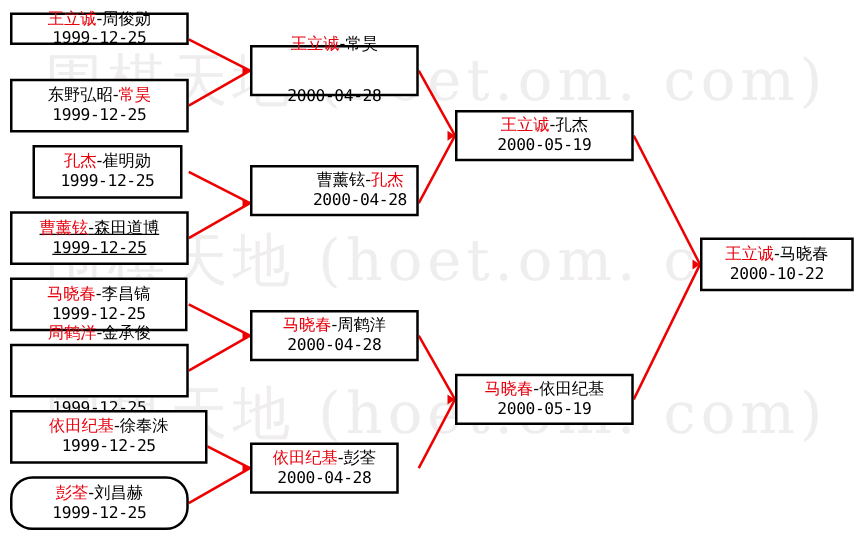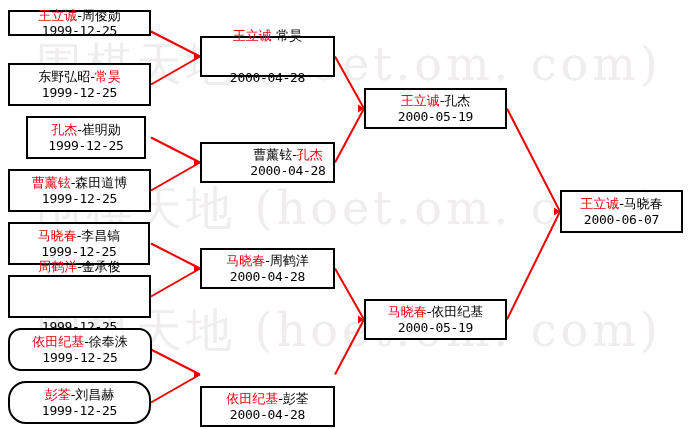--- a/index.html
+++ b/index.html
@@ -101,62 +101,62 @@
         <div class="date">1999-12-25</div>
       </div>
       <div class="box" style="left: 8px; top: 63px; width: 143px; height: 43px;">
         <div class="players"><span>东野弘昭</span><span class="sep">-</span><span class="w">常昊</span></div>
         <div class="date">1999-12-25</div>
       </div>
       <div class="box" style="left: 8px; top: 116px; width: 120px; height: 43px; margin-left: 18px;">
         <div class="players"><span class="w">孔杰</span><span class="sep">-</span><span>崔明勋</span></div>
         <div class="date">1999-12-25</div>
       </div>
-      <div class="box" style="left: 8px; top: 169px; width: 143px; height: 43px;">
+      <div class="box" style="left: 8px; top: 169px; width: 143px; height: 43px; text-decoration: underline;">
         <div class="players"><span class="w">曹薰铉</span><span class="sep">-</span><span>森田道博</span></div>
         <div class="date">1999-12-25</div>
       </div>
       <div class="box" style="left: 8px; top: 222px; width: 142px; height: 43px;">
         <div class="players"><span class="w">马晓春</span><span class="sep">-</span><span>李昌镐</span></div>
         <div class="date">1999-12-25</div>
       </div>
       <div class="box" style="left: 8px; top: 275px; width: 143px; height: 43px; gap: 45px;">
         <div class="players"><span class="w">周鹤洋</span><span class="sep">-</span><span>金承俊</span></div>
         <div class="date">1999-12-25</div>
       </div>
-      <div class="box" style="left: 8px; top: 328px; width: 144px; height: 43px; border-radius: 13px;">
+      <div class="box" style="left: 8px; top: 328px; width: 158px; height: 43px;">
         <div class="players"><span class="w">依田纪基</span><span class="sep">-</span><span>徐奉洙</span></div>
         <div class="date">1999-12-25</div>
       </div>
       <div class="box" style="left: 8px; top: 381px; width: 143px; height: 43px; border-radius: 18px;">
         <div class="players"><span class="w">彭荃</span><span class="sep">-</span><span>刘昌赫</span></div>
         <div class="date">1999-12-25</div>
       </div>
       <div class="box" style="left: 200px; top: 36px; width: 135px; height: 41px; gap: 27px;">
         <div class="players"><span class="w">王立诚</span><span class="sep">-</span><span>常昊</span></div>
         <div class="date">2000-04-28</div>
       </div>
-      <div class="box" style="left: 200px; top: 142px; width: 135px; height: 41px; padding-left: 41px;">
+      <div class="box" style="left: 200px; top: 132px; width: 135px; height: 41px; padding-left: 41px;">
         <div class="players"><span>曹薰铉</span><span class="sep">-</span><span class="w">孔杰</span></div>
         <div class="date">2000-04-28</div>
       </div>
       <div class="box" style="left: 200px; top: 248px; width: 135px; height: 41px;">
         <div class="players"><span class="w">马晓春</span><span class="sep">-</span><span>周鹤洋</span></div>
         <div class="date">2000-04-28</div>
       </div>
-      <div class="box" style="left: 200px; top: 354px; width: 135px; height: 41px; margin-top: 32px;">
+      <div class="box" style="left: 200px; top: 354px; width: 119px; height: 41px;">
         <div class="players"><span class="w">依田纪基</span><span class="sep">-</span><span>彭荃</span></div>
         <div class="date">2000-04-28</div>
       </div>
       <div class="box" style="left: 364px; top: 88px; width: 143px; height: 41px;">
         <div class="players"><span class="w">王立诚</span><span class="sep">-</span><span>孔杰</span></div>
         <div class="date">2000-05-19</div>
       </div>
       <div class="box" style="left: 364px; top: 299px; width: 143px; height: 41px;">
         <div class="players"><span class="w">马晓春</span><span class="sep">-</span><span>依田纪基</span></div>
         <div class="date">2000-05-19</div>
       </div>
       <div class="box" style="left: 560px; top: 190px; width: 123px; height: 43px;">
         <div class="players"><span class="w">王立诚</span><span class="sep">-</span><span>马晓春</span></div>
-        <div class="date">2000-06-07</div>
+        <div class="date">2000-10-22</div>
       </div>
     </div>
 </div>
 
 </body></html>

